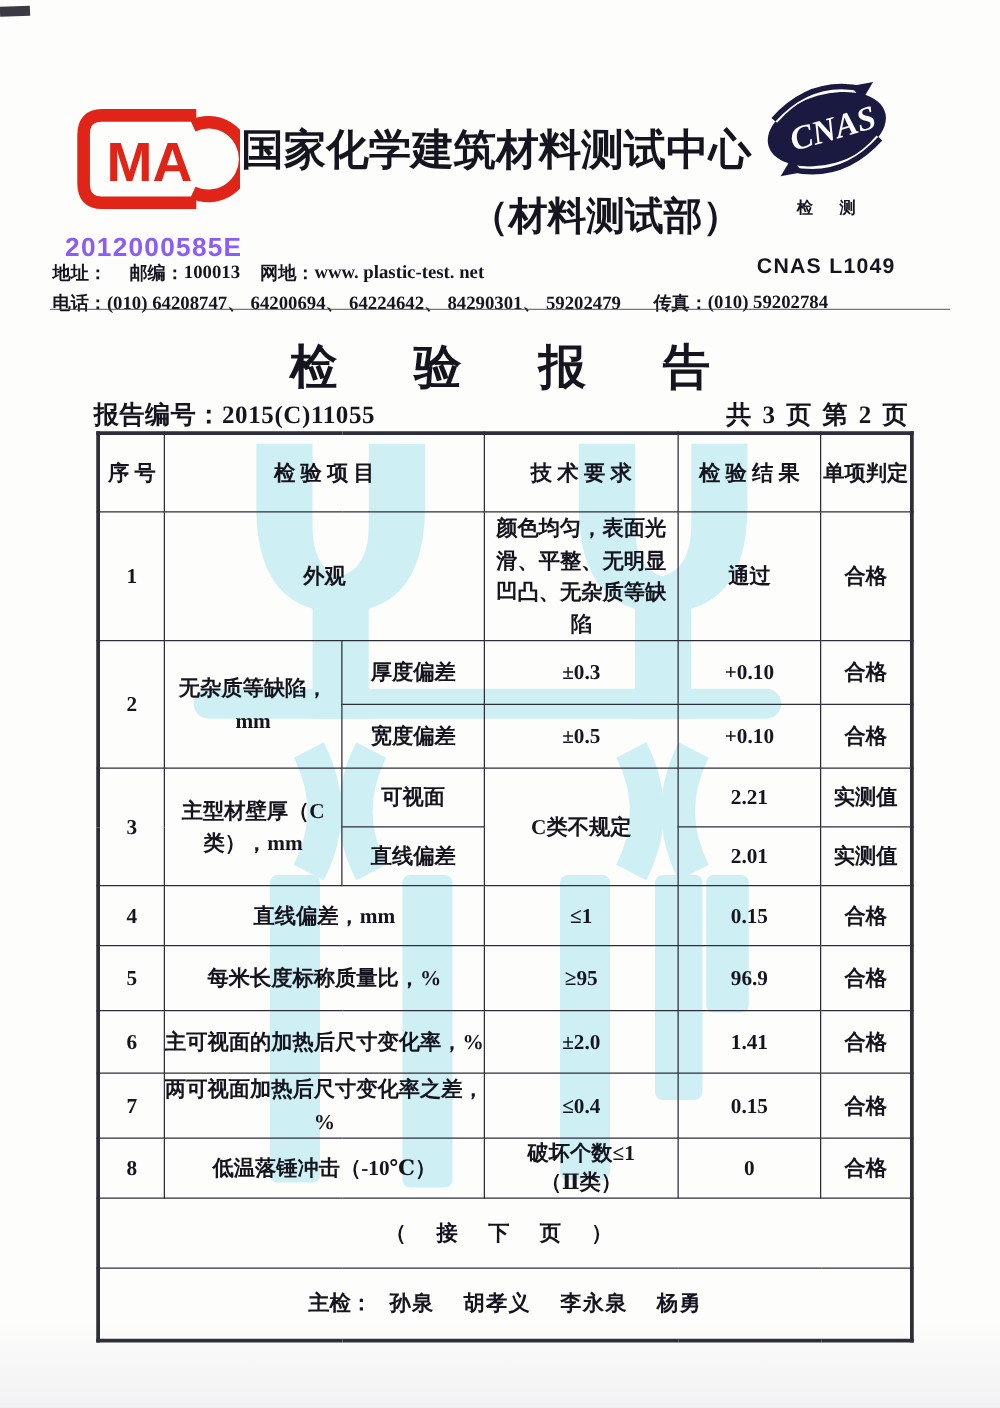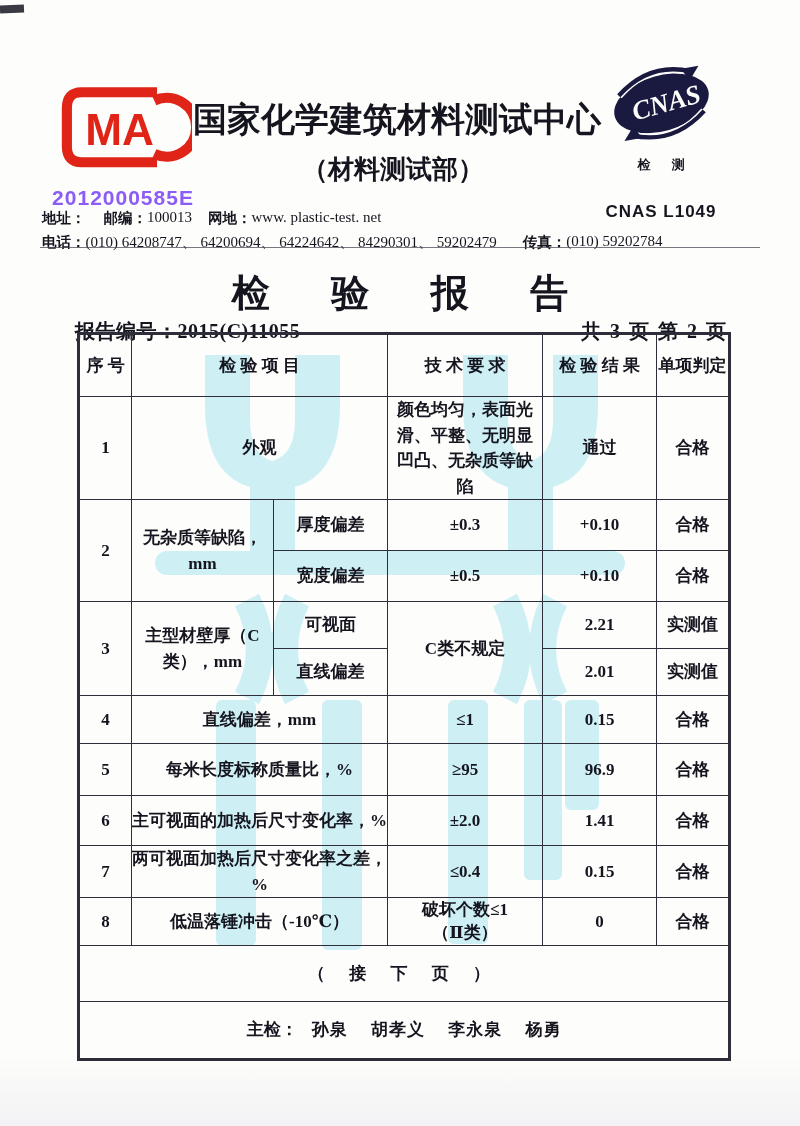--- a/index.html
+++ b/index.html
@@ -20,48 +20,48 @@
   }
   .corner-mark{ position:absolute; left:0; top:5px; width:24px; height:8px;
     background:#3a3a42; transform:rotate(-2deg); }
 
   
   .cma-block{ position:absolute; left:48px; top:80px; width:150px; text-align:center; }
   .cma-code{ color:#8b5cf6; font-family:"Liberation Sans",sans-serif; font-weight:bold;
     font-size:21px; letter-spacing:1px; margin-top:2px; }
   .center-name{ position:absolute; left:193px; top:97px; width:400px;
     font-size:34px; font-weight:bold; letter-spacing:0px; white-space:nowrap; }
-  .dept-name{ position:absolute; left:193px; top:152px; width:400px; text-align:center;
-    font-size:26px; font-weight:bold; }
+  .dept-name{ position:absolute; left:193px; top:152px; width:400px; text-align:right;
+    font-size:31px; font-weight:bold; }
   .cnas-block{ position:absolute; left:596px; top:58px; width:130px; text-align:center; }
   .cnas-cert-label{ font-size:13px; font-weight:bold; letter-spacing:9px; margin-top:-2px; text-indent:9px;}
   .cnas-cert-no{ font-family:"Liberation Sans",sans-serif; font-size:17px; font-weight:bold; letter-spacing:1px;margin-top:28px; }
 
   
   .contact{ position:absolute; left:42px; top:209px; width:720px; font-size:15px; }
-  .contact .row{ display:flex; white-space:nowrap; margin-bottom:5px; align-items:flex-start;}
+  .contact .row{ display:flex; white-space:nowrap; margin-bottom:5px; align-items:center;font-weight:bold;}
   .contact b{ font-family:"Liberation Sans",sans-serif; font-size:14.5px; }
   .contact .sp1{ width:18px; } .contact .sp2{ width:16px; }
   .hr-line{ position:absolute; left:40px; top:247px; width:720px; height:1px;
     background:#4a4a55; opacity:.75; }
 
   
   .doc-title{ position:absolute; left:0; top:268px; width:800px; text-align:center;
     font-size:38px; font-weight:bold; letter-spacing:26px; text-indent:26px; }
   .report-line{ position:absolute; left:75px; top:318px; width:653px;
     display:flex; justify-content:space-between; align-items:baseline;
     font-size:20px; font-weight:bold; }
   .report-no{ letter-spacing:.5px; }
   .pagination{ letter-spacing:2px; }
 
   
   .watermark{ position:absolute; left:0; top:0; z-index:0; opacity:.62; }
 
   
-  table.report{ position:absolute; left:77px; top:332px; z-index:1;
+  table.report{ position:absolute; left:77px; top:345px; z-index:1;
     border-collapse:collapse; table-layout:fixed; width:651px;
     background:transparent;border-radius:12px; }
   table.report td{ border:1.6px solid #2e2e3a; text-align:center; vertical-align:middle;
     font-size:17px; font-weight:bold; padding:0; line-height:1.5; background:transparent; }
   table.report{ border:3px solid #2e2e3a; }
   td.item{ text-align:left; padding-left:9px; padding-right:4px; }
   td.no, td.num{ font-family:"Liberation Serif",serif; }
   .reqsmall{ display:block; }
   td.cont-cell{ vertical-align:top; padding-top:7px; font-size:19px; letter-spacing:10px; border-bottom:1.6px solid #2e2e3a; }
   td.insp-cell{ text-align:left; padding-left:11px; font-size:19px; }

